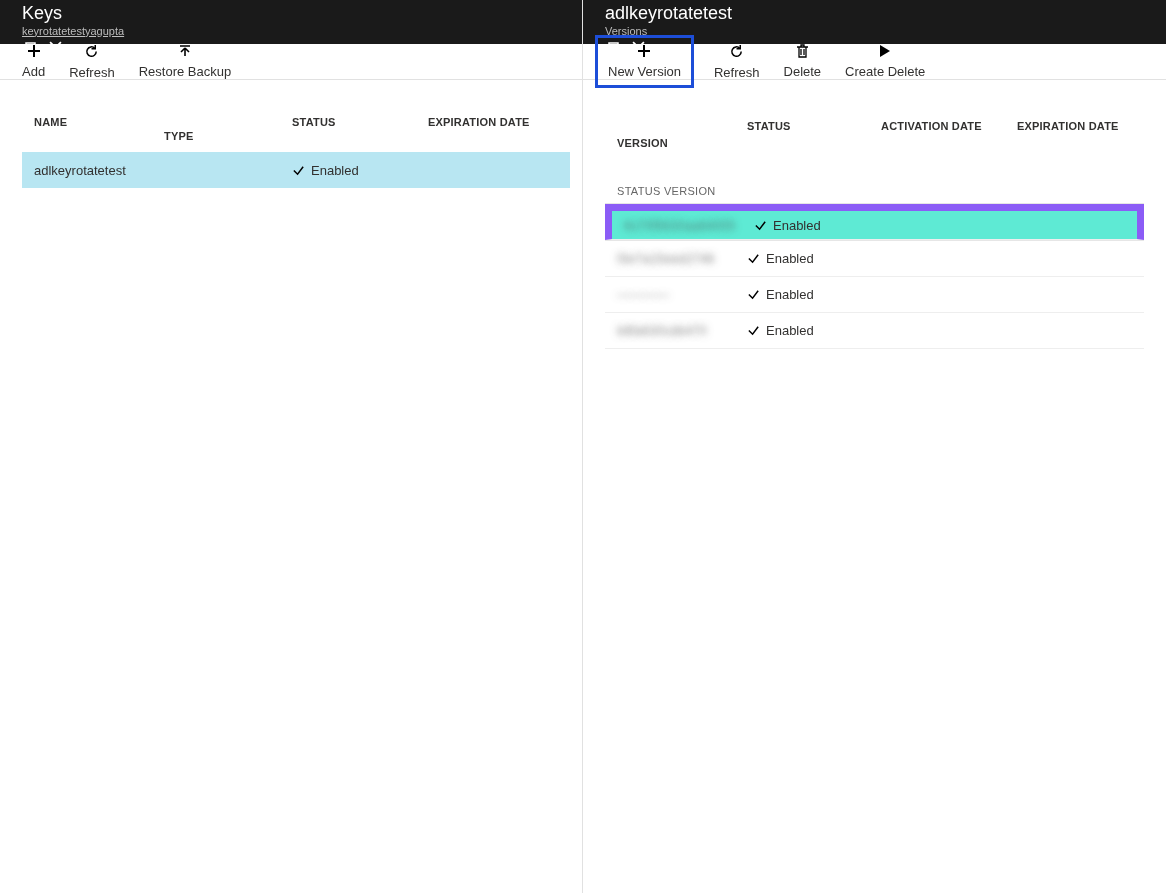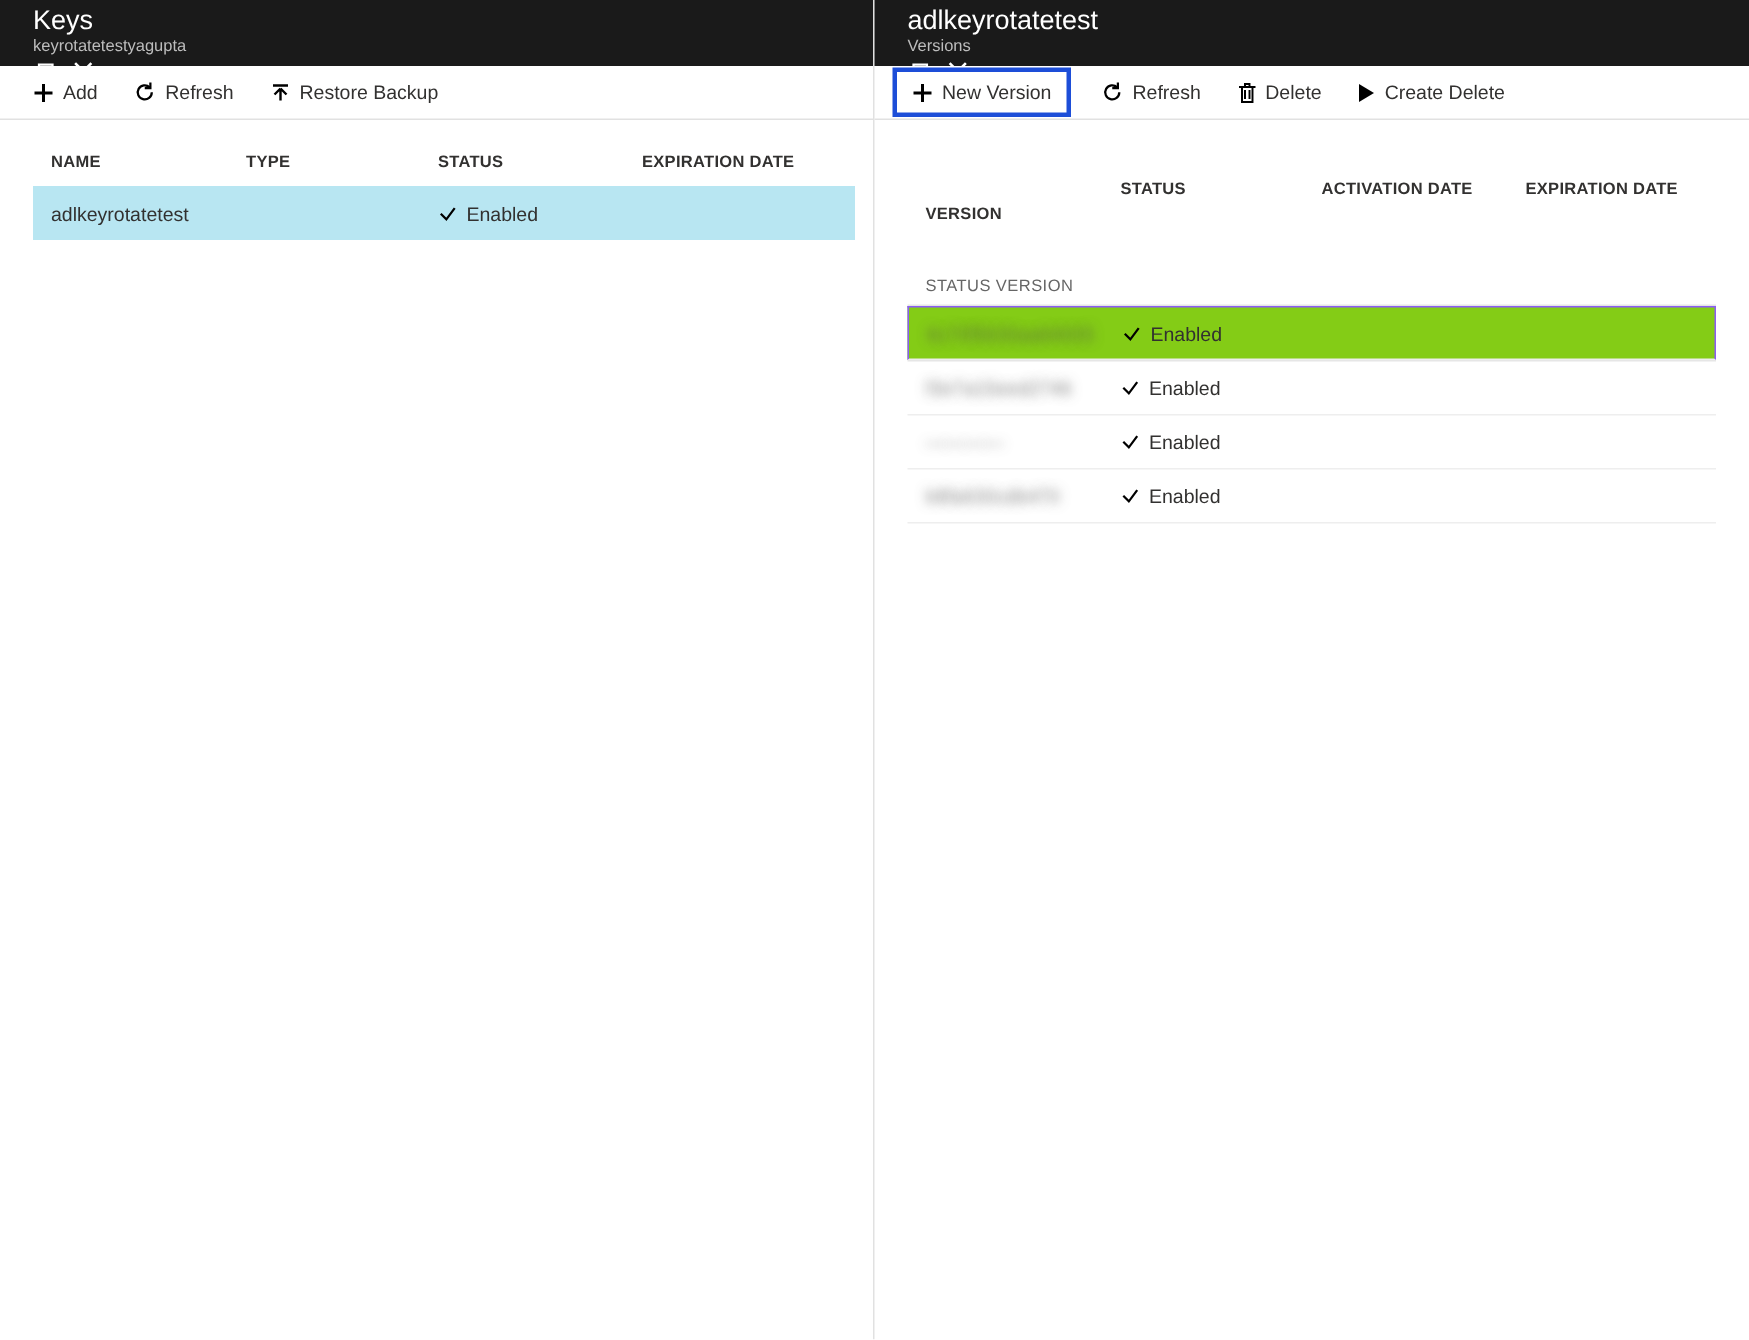--- a/index.html
+++ b/index.html
@@ -26,21 +26,21 @@
     color: #fff;
     height: 44px;
     padding: 4px 14px 6px 22px;
     display: flex;
     align-items: flex-start;
     justify-content: space-between;
     flex-direction: column;
   }
   .header-titles { display: flex; flex-direction: column; }
   .header-title { font-size: 18px; font-weight: 400; line-height: 1.1; }
-  .header-subtitle { font-size: 11px; color: #bdbdbd; margin-top: 1px; }
+  .header-subtitle { font-size: 11px; color: #bdbdbd; margin-top: 1px; text-decoration: underline; }
   .header-controls { display: flex; gap: 12px; align-items: center; margin-top: 4px; }
   .header-icon { width: 14px; height: 14px; display:inline-flex; align-items:center; justify-content:center; cursor:pointer; }
 
   .toolbar {
     display: flex;
     align-items: center;
     height: 36px;
     padding: 0 10px 0 18px;
     border-bottom: 1px solid #e1e1e1;
     gap: 16px;
@@ -48,40 +48,41 @@
   .tool-btn {
     display: inline-flex;
     align-items: center;
     gap: 6px;
     font-size: 13px;
     color: #323130;
     cursor: pointer;
     padding: 4px 4px;
     background: none;
     border: none;
+    flex-direction: column;
   }
   .tool-btn svg { flex-shrink: 0; }
   .highlight-box {
     border: 3px solid #1d4ed8;
     padding: 2px 6px;
     margin-left: -6px;
     text-decoration: underline;
   }
 
   .columns {
     display: flex;
     padding: 22px 12px 10px 34px;
     font-size: 11px;
     font-weight: 600;
     color: #323130;
     letter-spacing: 0.2px;
     align-items: center;
   }
   .panel-left .col-name { width: 130px; }
-  .panel-left .col-type { width: 128px; }
+  .panel-left .col-type { width: 128px; margin-top: 28px; }
   .panel-left .col-status { width: 136px; }
   .panel-left .col-exp { flex: 1; }
 
   .panel-right .col-version { width: 130px; margin-top: 35px; }
   .panel-right .col-status { width: 134px; }
   .panel-right .col-act { width: 136px; }
   .panel-right .col-exp { flex: 1; }
 
   .row {
     display: flex;
@@ -95,22 +96,22 @@
   .row .cell-name { width: 130px; color:#323130; }
   .row .cell-type { width: 128px; }
   .row .cell-status { width: 136px; display:flex; align-items:center; gap:6px; }
   .row .cell-exp { flex:1; }
 
   .row-selected-left {
     background: #b8e6f2;
     border: none;
   }
   .row-selected-right {
-    background: #84cc16;
-    border: 1px solid #8b5cf6;
+    background: #5eead4;
+    border: 7px solid #8b5cf6;
   }
 
   .section-label {
     font-size: 11px;
     color: #666;
     letter-spacing: 0.3px;
     padding: 26px 0 6px 34px;
   }
   .divider {
     height:1px;border-bottom:1px solid #e6e6e6;margin:0 22px 0 22px;

